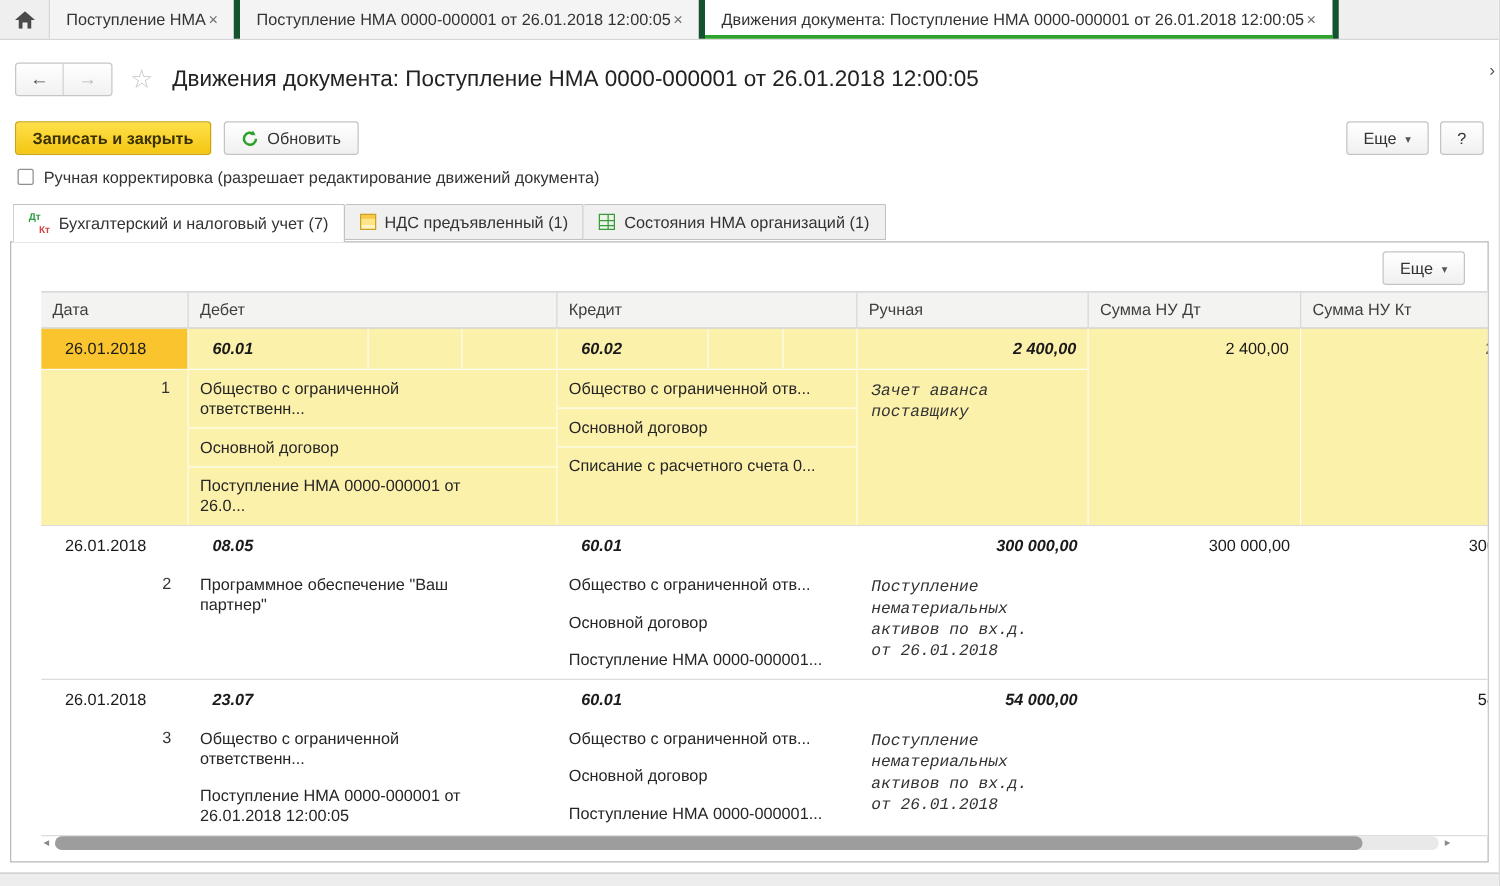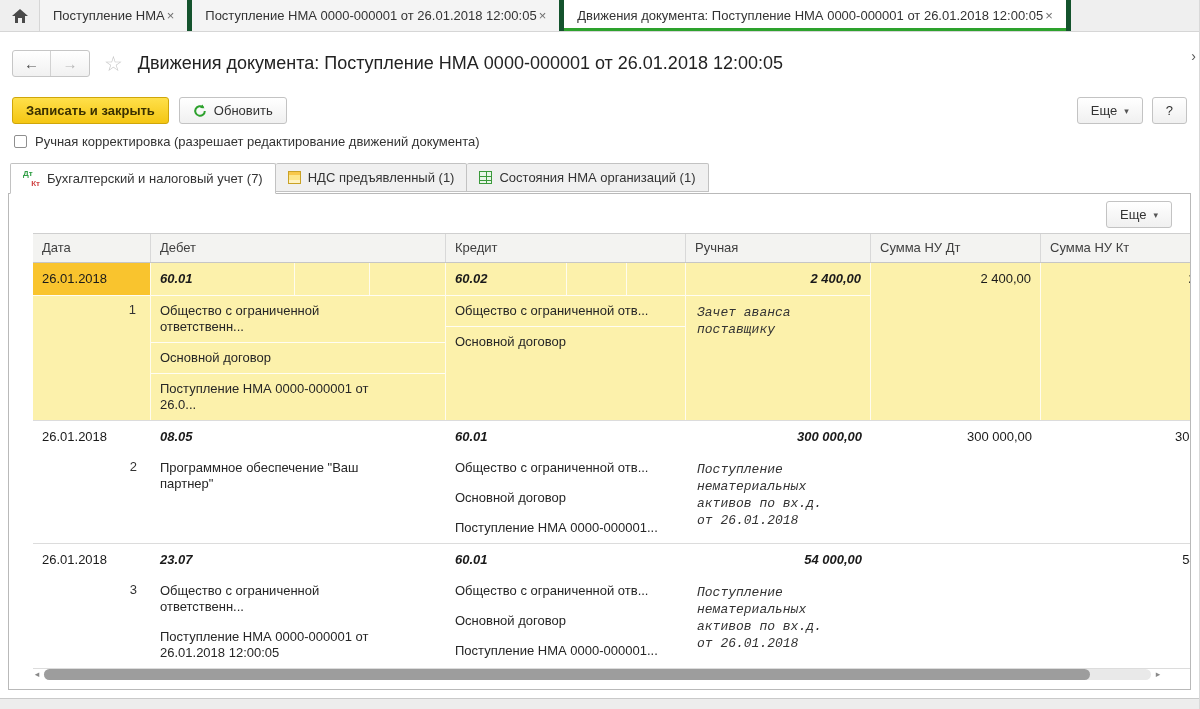--- a/index.html
+++ b/index.html
@@ -61,21 +61,21 @@
   .panel { position:relative; margin:0 8px; height:497px; border:1px solid #b9b9b9; background:#fff; overflow:hidden; }
   .panel-more { position:absolute; top:7px; right:18px; }
 
   .grid { position:absolute; left:24px; top:39px; width:1216px; }
   .gheader { display:grid; grid-template-columns:118px 295px 240px 185px 170px 208px; height:30px;
     background:#f3f3f1; border-top:1px solid #cfcfcf; border-bottom:1px solid #c6c6c6; }
   .gheader > div { font-size:13px; color:#3f3f3f; line-height:28px; padding-left:9px; border-right:1px solid #d8d8d8; overflow:hidden; white-space:nowrap; }
 
   .entry { display:grid; grid-template-columns:118px 295px 240px 185px 170px 208px; border-bottom:1px solid #dcdcdc; background:#fff; cursor:pointer; }
   .entry .col { overflow:hidden; }
-  .acct { height:32px; line-height:32px; padding-left:9px; font-size:13px; color:#1a1a1a; position:relative; white-space:nowrap; }
+  .acct { height:32px; line-height:32px; padding-left:19px; font-size:13px; color:#1a1a1a; position:relative; white-space:nowrap; }
   .acct.b { font-weight:bold;font-style:italic; }
   .acct.amt { text-align:right; padding-right:9px; padding-left:4px; }
   .detail { min-height:30px; padding:7px 55px 7px 9px; font-size:13px; color:#262626; line-height:16px; }
   .c-credit .detail { padding-right:14px; }
   .rownum { height:30px; line-height:28px; text-align:right; padding-right:14px; font-size:13px; color:#333; }
   .comment { font-style:italic; font-size:13px; color:#333; line-height:17px; padding:8px 46px 6px 11px;font-family:Liberation Mono, monospace; }
 
   .entry.sel { background:#fcf1ab; }
   .entry.sel .col { border-right:1px solid rgba(255,255,255,.8); }
   .entry.sel .col > div + div { border-top:1px solid rgba(255,255,255,.85); }
@@ -197,20 +197,21 @@
             <div class="col c-debit">
               <div class="acct b">60.01<i class="subdiv d1"></i><i class="subdiv d2"></i></div>
               <div class="detail">Общество с ограниченной ответственн...</div>
               <div class="detail">Основной договор</div>
               <div class="detail">Поступление НМА 0000-000001 от 26.0...</div>
             </div>
             <div class="col c-credit">
               <div class="acct b">60.02<i class="subdiv d1"></i><i class="subdiv d2"></i></div>
               <div class="detail">Общество с ограниченной отв...</div>
               <div class="detail">Основной договор</div>
+              <div class="detail">Списание с расчетного счета 0...</div>
             </div>
             <div class="col c-sum">
               <div class="acct amt b">2 400,00</div>
               <div class="comment">Зачет аванса поставщику</div>
             </div>
             <div class="col c-nudt">
               <div class="acct amt">2 400,00</div>
             </div>
             <div class="col c-nukt">
               <div class="acct amt">2 400,00</div>

